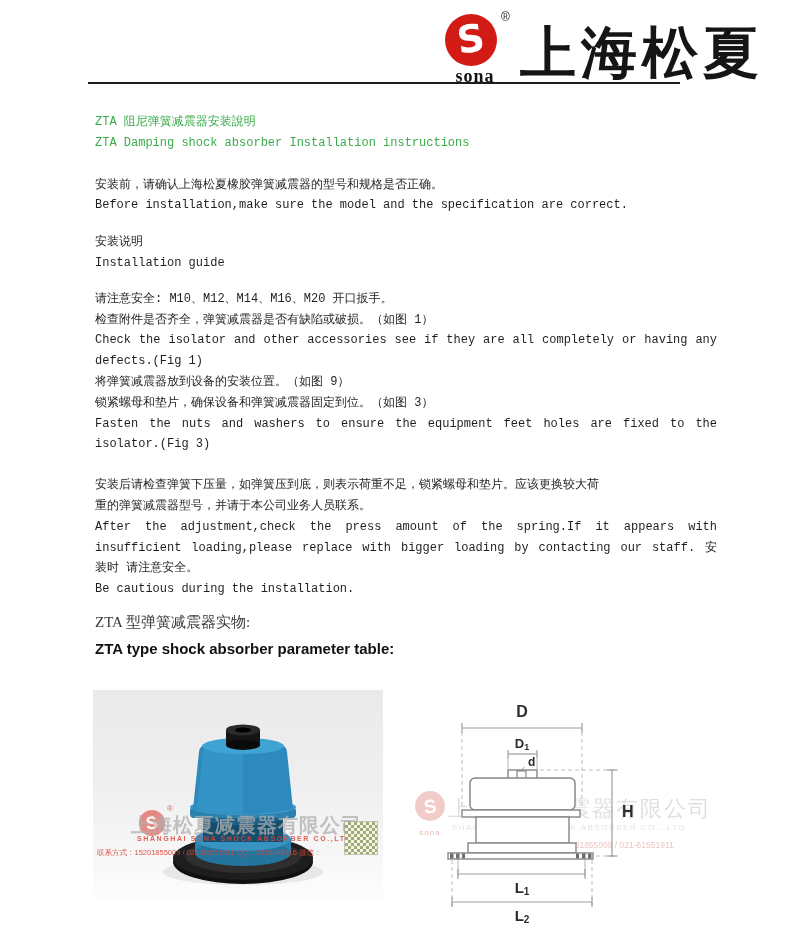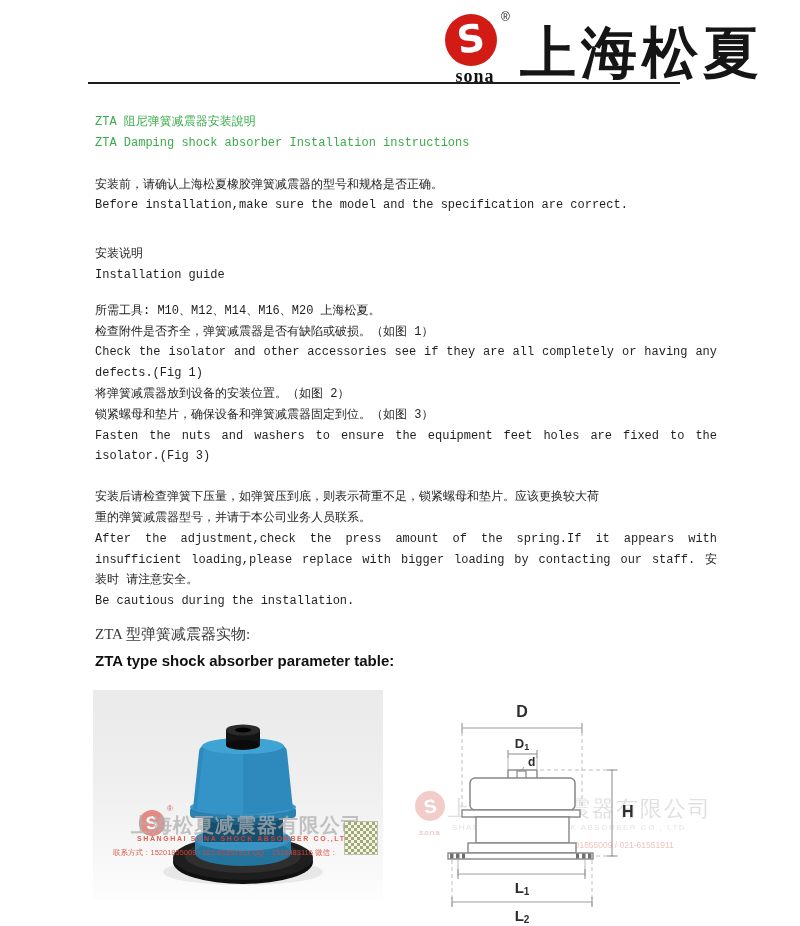--- a/index.html
+++ b/index.html
@@ -19,35 +19,35 @@
             letter-spacing:5px;font-family:"Liberation Sans",sans-serif;white-space:nowrap;}
   .header-rule{position:absolute;left:88px;top:82px;width:592px;height:2px;background:#1c1c1c;}
 
   
   .content{position:absolute;left:95px;top:112px;width:622px;}
   .ln{font-family:"Liberation Mono","DejaVu Sans Mono",monospace;font-size:12px;line-height:20.8px;
       color:#1f1f1f;white-space:nowrap;}
   .green{color:#3bac4c;}
   .just{white-space:normal;text-align:justify;text-align-last:justify;}
   .gap-lg{margin-top:21px;}
-  .gap-md{margin-top:28px;}
+  .gap-md{margin-top:16px;}
   .gap-sm{margin-top:15px;}
   .gap-p4{margin-top:20px;}
   .label-cn{margin-top:13px;font-family:"Liberation Serif",serif;font-size:15px;color:#3a3a3a;}
   .label-en{margin-top:8px;font-family:"Liberation Sans",sans-serif;font-weight:bold;font-size:15px;color:#111;}
 
   
   .photo{position:absolute;left:93px;top:690px;width:290px;height:210px;
          background:linear-gradient(180deg,#eaeaea 0%,#efefef 45%,#f6f6f6 75%,#fdfdfd 100%);}
   .photo .wm-cn{position:absolute;left:38px;top:122px;width:250px;font-size:20px;letter-spacing:1px;
         color:rgba(175,175,175,0.75);white-space:nowrap;font-weight:bold;}
   .photo .wm-en{position:absolute;left:44px;top:145px;font-size:7px;letter-spacing:1.6px;
         color:rgba(216,70,55,0.85);white-space:nowrap;font-weight:bold;}
   .photo .wm-contact{position:absolute;left:4px;top:158px;font-size:7.5px;
-        color:rgba(216,70,55,0.9);white-space:nowrap;margin-left:16px;}
+        color:rgba(216,70,55,0.9);white-space:nowrap;}
   .wm-logo{position:absolute;left:46px;top:120px;width:26px;height:26px;border-radius:50%;
            background:rgba(226,120,110,0.85);display:flex;align-items:center;justify-content:center;}
   .wm-logo span{color:#fff;font-weight:bold;font-size:18px;transform:rotate(-8deg);}
   .wm-reg{position:absolute;left:74px;top:114px;font-size:8px;color:rgba(200,90,80,.9);}
   .qr{position:absolute;left:252px;top:132px;width:32px;height:32px;
       background:repeating-conic-gradient(#a2a878 0% 25%, #f2f4e4 0% 50%);background-size:6px 6px;
       outline:1px solid rgba(160,160,130,.6);}
 
   
   .diagram{position:absolute;left:400px;top:690px;width:310px;height:236px;background:#fff;}
@@ -71,25 +71,25 @@
   <div class="content">
     <div class="ln green">ZTA 阻尼弹簧减震器安装說明</div>
     <div class="ln green">ZTA Damping shock absorber Installation instructions</div>
 
     <div class="ln gap-lg">安装前，请确认上海松夏橡胶弹簧减震器的型号和规格是否正确。</div>
     <div class="ln">Before installation,make sure the model and the specification are correct.</div>
 
     <div class="ln gap-md">安装说明</div>
     <div class="ln">Installation guide</div>
 
-    <div class="ln gap-sm">所需工具: M10、M12、M14、M16、M20 上海松夏。</div>
+    <div class="ln gap-sm">请注意安全: M10、M12、M14、M16、M20 开口扳手。</div>
     <div class="ln">检查附件是否齐全，弹簧减震器是否有缺陷或破损。（如图 1）</div>
     <div class="ln just">Check the isolator and other accessories see if they are all completely or having any</div>
     <div class="ln">defects.(Fig 1)</div>
-    <div class="ln">将弹簧减震器放到设备的安装位置。（如图 2）</div>
+    <div class="ln">将弹簧减震器放到设备的安装位置。（如图 9）</div>
     <div class="ln">锁紧螺母和垫片，确保设备和弹簧减震器固定到位。（如图 3）</div>
     <div class="ln just">Fasten the nuts and washers to ensure the equipment feet holes are fixed to the</div>
     <div class="ln">isolator.(Fig 3)</div>
 
     <div class="ln gap-p4">安装后请检查弹簧下压量，如弹簧压到底，则表示荷重不足，锁紧螺母和垫片。应该更换较大荷</div>
     <div class="ln">重的弹簧减震器型号，并请于本公司业务人员联系。</div>
     <div class="ln just">After the adjustment,check the press amount of the spring.If it appears with</div>
     <div class="ln just">insufficient loading,please replace with bigger loading by contacting our staff. 安</div>
     <div class="ln">装时 请注意安全。</div>
     <div class="ln">Be cautious during the installation.</div>

